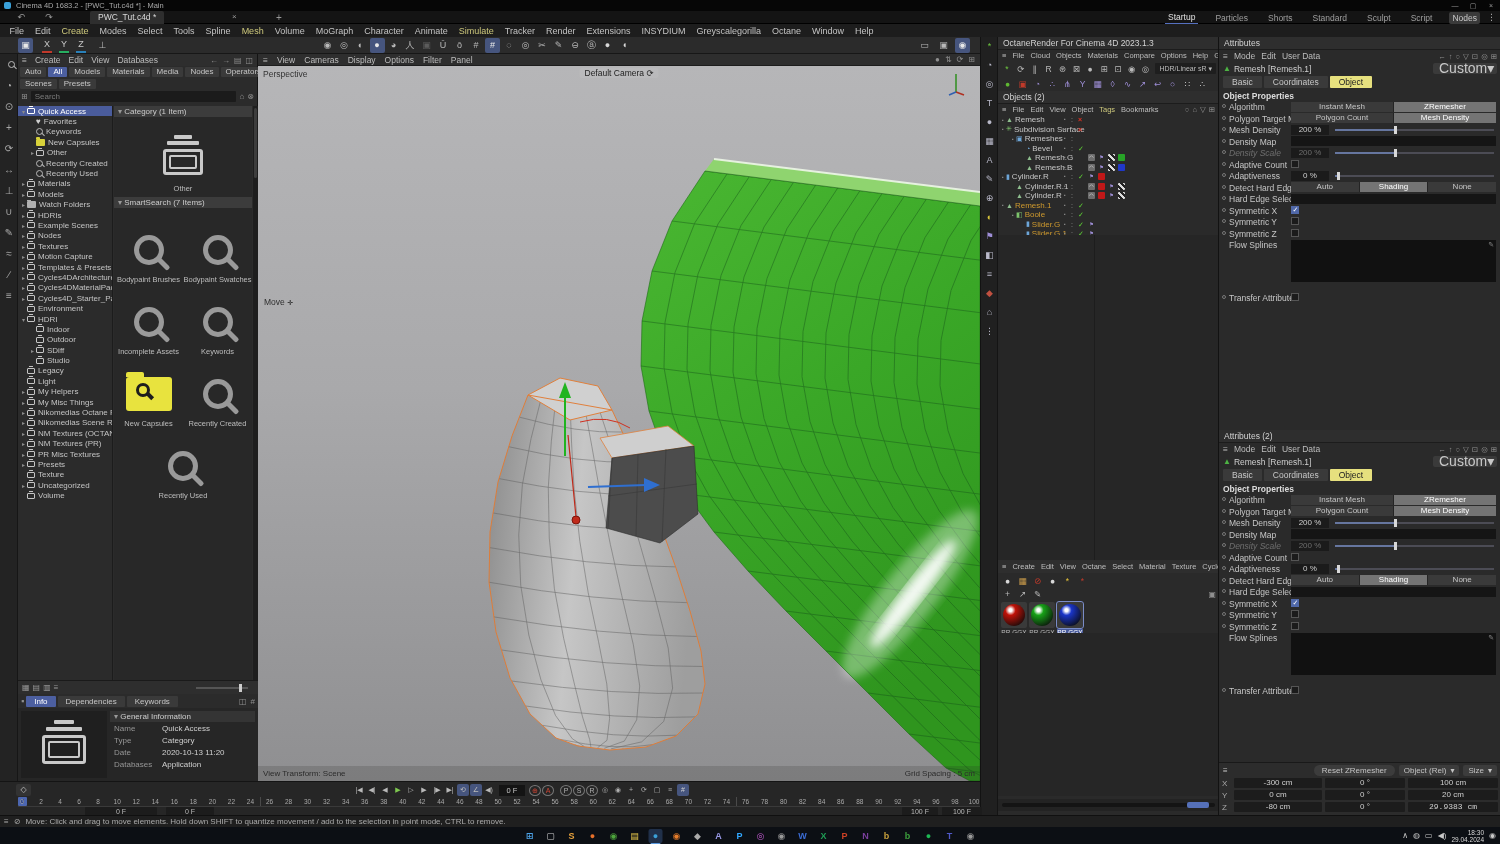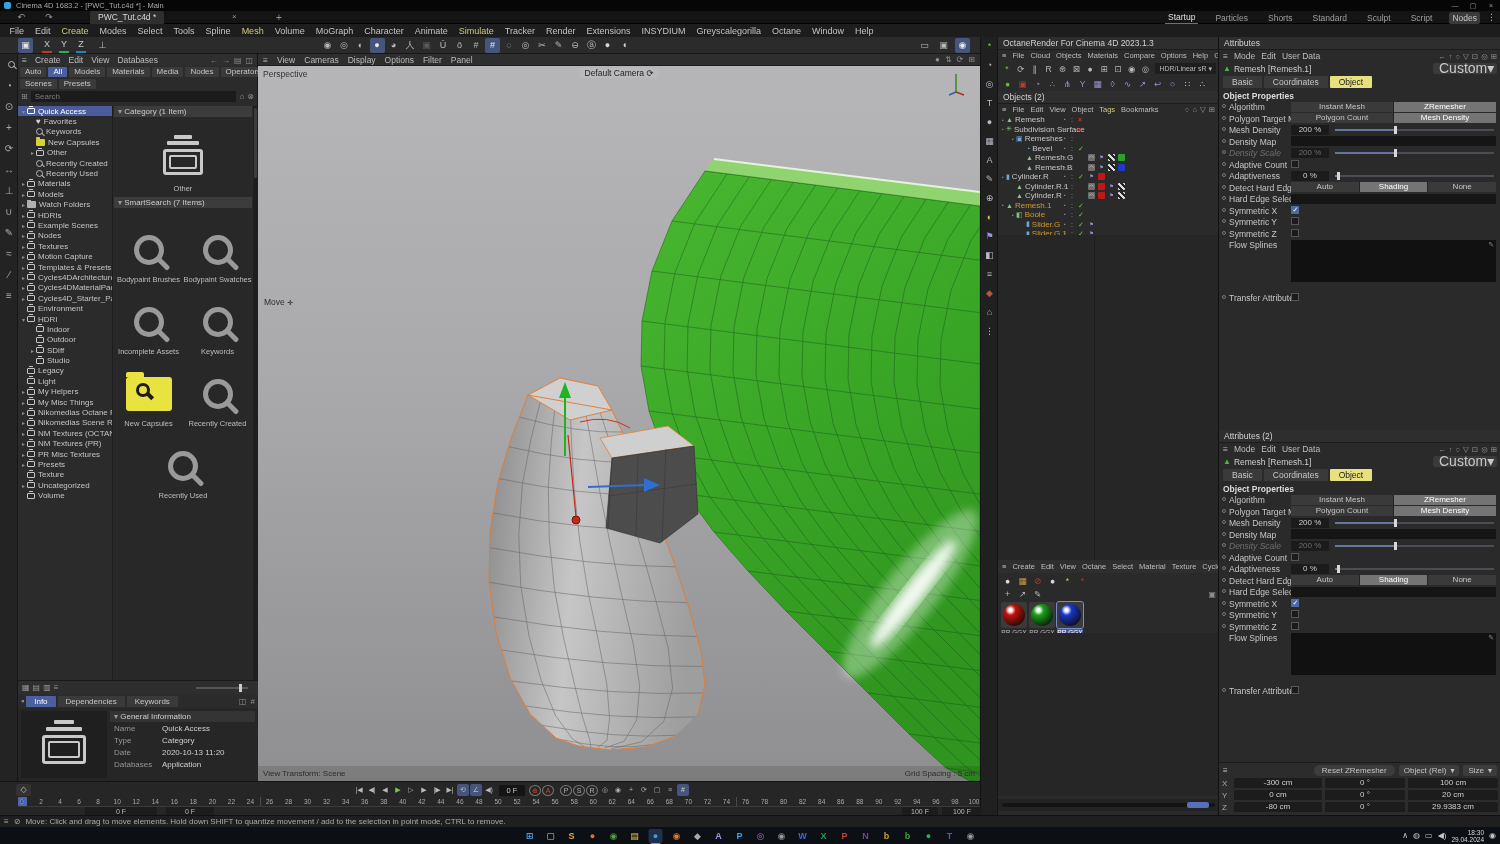--- a/index.html
+++ b/index.html
@@ -1308,21 +1308,21 @@
         <div class="crow">
           <span class="ax">Y</span>
           <span class="cf" style="width: 88px;">0 cm</span>
           <span class="cf" style="width: 80px;">0 °</span>
           <span class="cf" style="flex: 1 1 0%;">20 cm</span>
         </div>
         <div class="crow">
           <span class="ax">Z</span>
           <span class="cf" style="width: 88px;">-80 cm</span>
           <span class="cf" style="width: 80px;">0 °</span>
-          <span class="cf" style="flex: 1 1 0%;">29.9383 cm</span>
+          <span class="cf" style="flex: 1 1 0%; font-family: Liberation Mono, monospace;">29.9383 cm</span>
         </div>
       </div>
   </div>
 </div>
 
 <div class="abs" id="timeline">
   <span id="tl-key">◇</span>
   <div id="transport">
       <span class="tp">|◀</span>
       <span class="tp">◀|</span>

